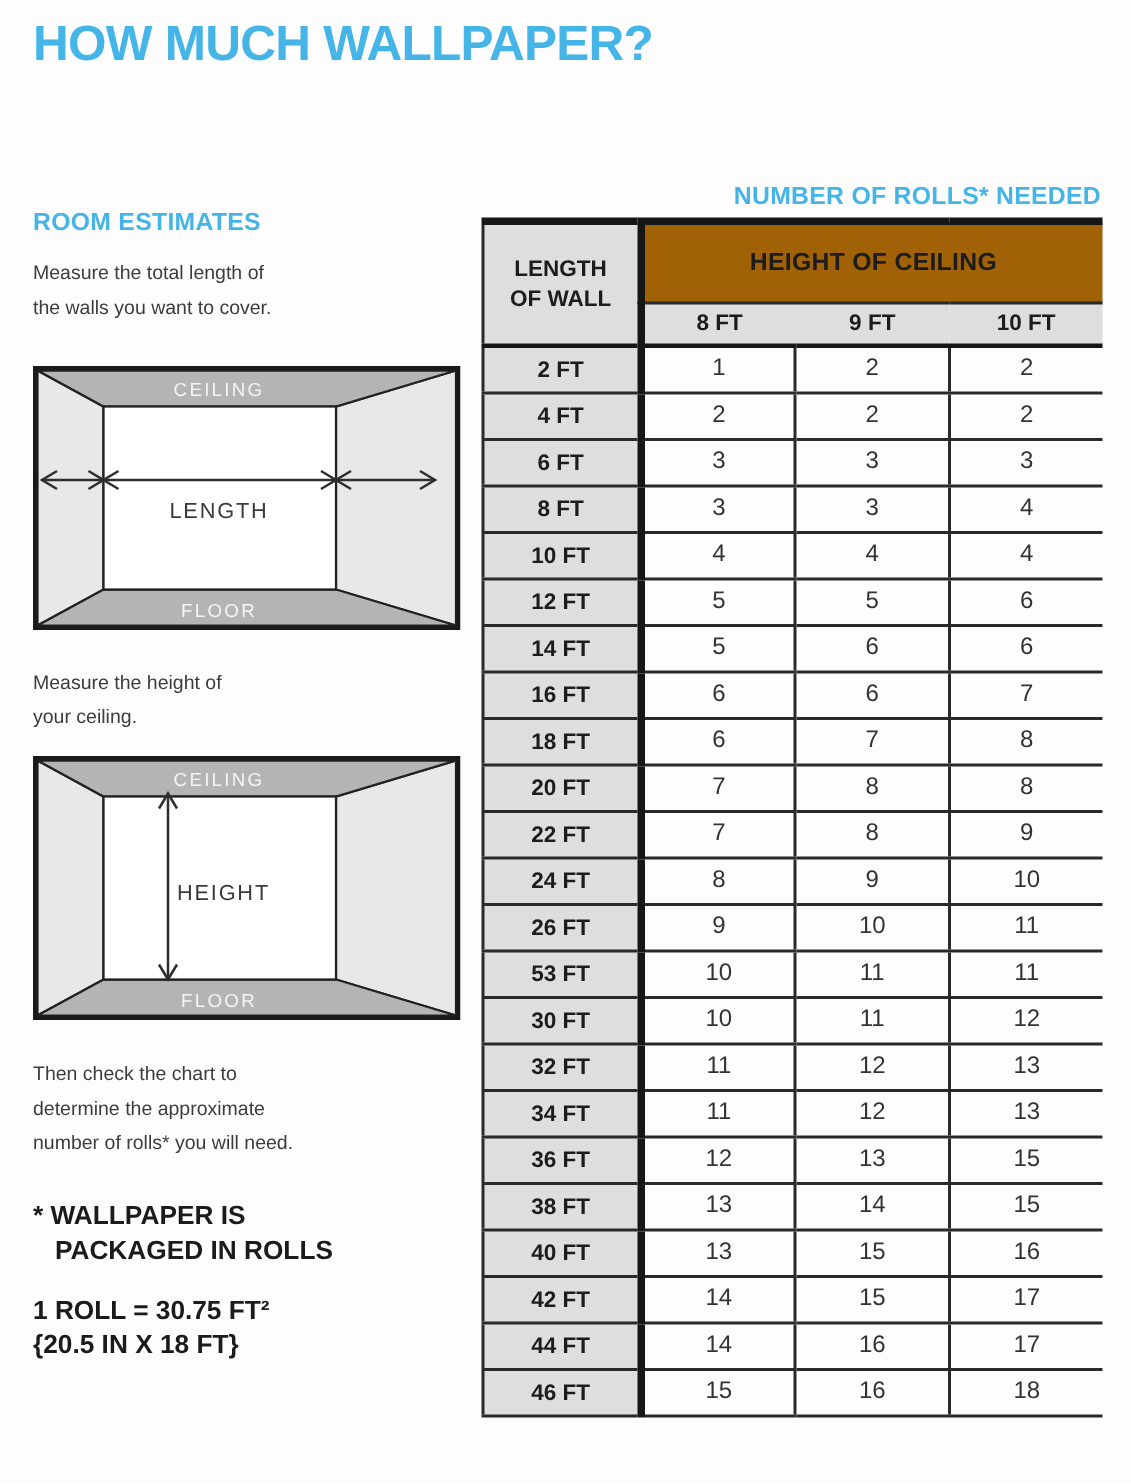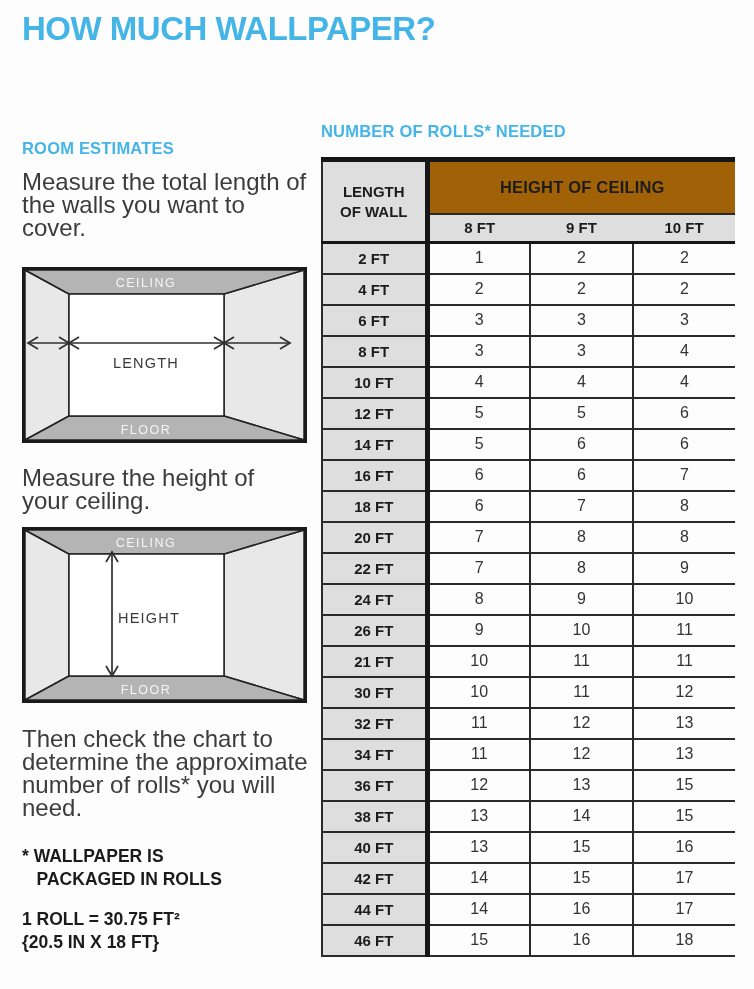--- a/index.html
+++ b/index.html
@@ -14,23 +14,23 @@
     position:absolute; left:22px; top:13px; margin:0;
     font-size:33px; line-height:32px; font-weight:bold;
     color:var(--accent); letter-spacing:-0.5px;
   }
   .left-col { position:absolute; left:22px; top:139px; width:292px; }
   .right-col { position:absolute; left:321px; top:122px; width:413px; }
   .section-heading {
     margin:0 0 12px 0; font-size:16.5px; line-height:19px;
     font-weight:bold; color:var(--accent); letter-spacing:0.2px;
   }
-  .right-col .section-heading { text-align:left; margin-bottom:16px; }
+  .right-col .section-heading { text-align:right; margin-bottom:4px; }
   .step {
-    margin:0; font-size:24px; line-height:23px; color:#3c3c3c;
+    margin:0; font-size:13px; line-height:23px; color:#3c3c3c;
     white-space:pre-line;
   }
   .step.s1 { margin-bottom:28px; }
   .step.s2 { margin-bottom:15px; }
   .step.s3 { margin-bottom:26px; }
   .note {
     margin:0; font-size:17.5px; line-height:23px; font-weight:bold;
     color:#1b1b1b; white-space:pre-wrap;
   }
   .note.n1 { margin-bottom:17px; }
@@ -226,21 +226,21 @@
             <td class="val-cell">9</td>
             <td class="val-cell">10</td>
           </tr>
           <tr>
             <td class="wall-cell">26 FT</td>
             <td class="val-cell">9</td>
             <td class="val-cell">10</td>
             <td class="val-cell">11</td>
           </tr>
           <tr>
-            <td class="wall-cell">21 FT</td>
+            <td class="wall-cell">53 FT</td>
             <td class="val-cell">10</td>
             <td class="val-cell">11</td>
             <td class="val-cell">11</td>
           </tr>
           <tr>
             <td class="wall-cell">30 FT</td>
             <td class="val-cell">10</td>
             <td class="val-cell">11</td>
             <td class="val-cell">12</td>
           </tr>

